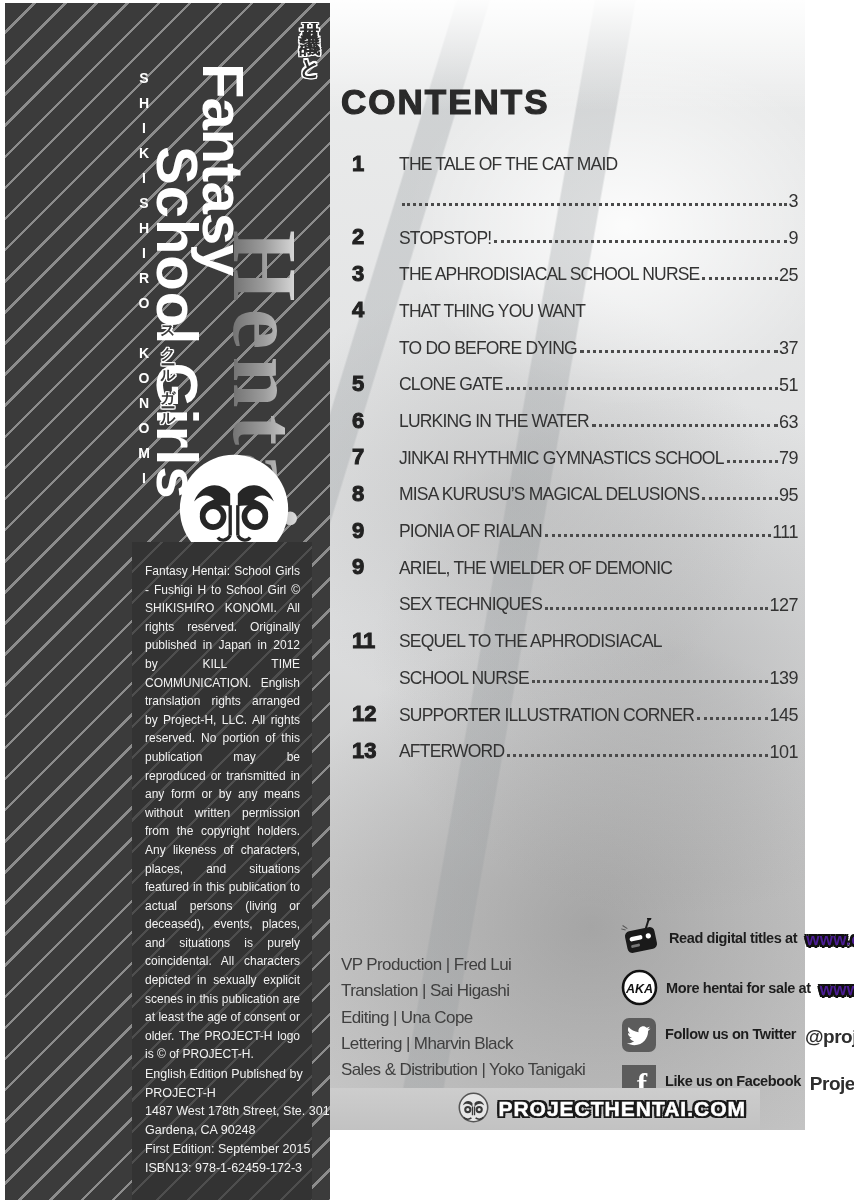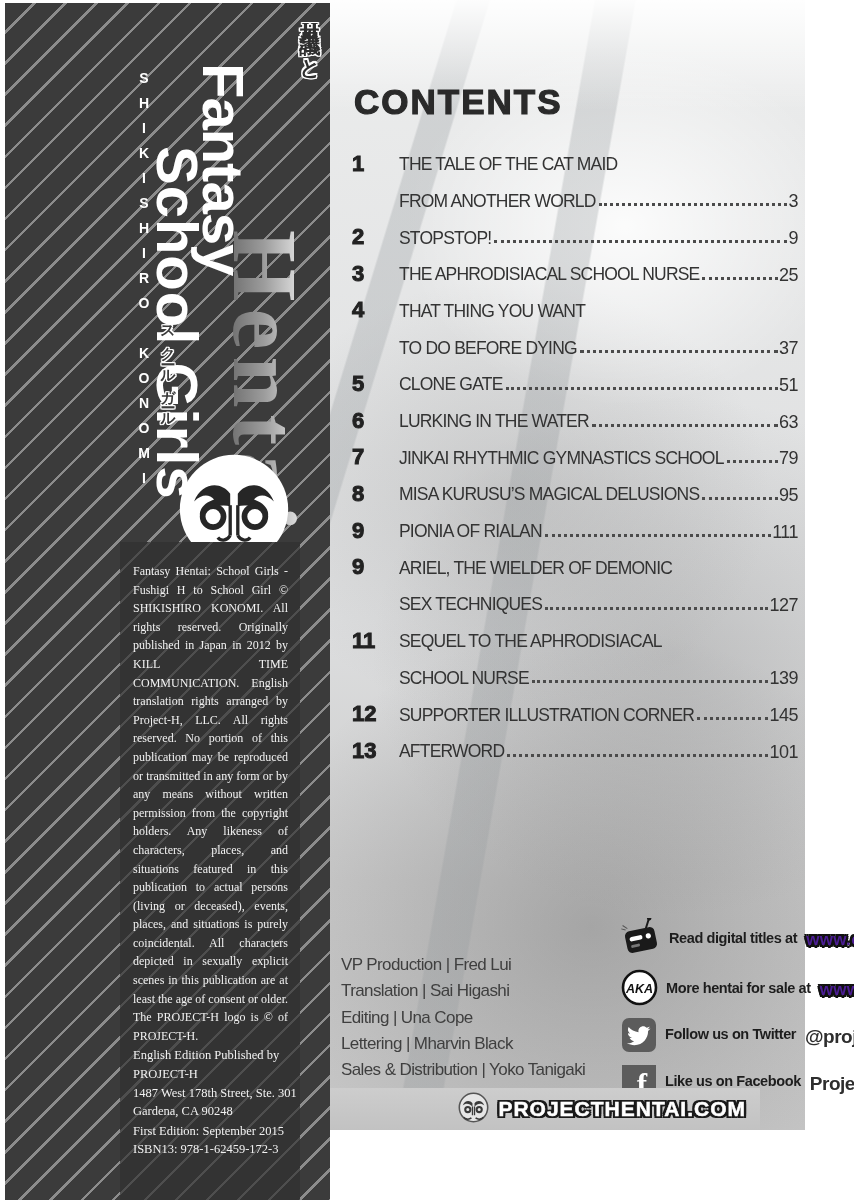--- a/index.html
+++ b/index.html
@@ -2,23 +2,23 @@
 <html><head>
 <meta charset="utf-8">
 <style>
   html,body{margin:0;padding:0;background:#ffffff;}
   #page{position:relative;width:854px;height:1200px;background:#ffffff;overflow:hidden;
         font-family:"Liberation Sans",sans-serif;}
 
   
   .outer-panel{position:absolute;left:5px;top:3px;width:325px;height:1197px;
     background:repeating-linear-gradient(135deg,#3b3b3b 0px,#3b3b3b 19.5px,#8c8c8c 19.5px,#8c8c8c 22px);}
-  .inner-box{position:absolute;left:120px;top:542px;width:180px;height:658px;box-sizing:border-box;
+  .inner-box{position:absolute;left:132px;top:542px;width:180px;height:658px;box-sizing:border-box;
     padding:20px 12px 0 13px;
-    background:repeating-linear-gradient(135deg,#333333 0px,#333333 19.8px,#4e4e4e 19.8px,#4e4e4e 22px);font-family:Liberation Serif, serif;}
+    background:repeating-linear-gradient(135deg,#333333 0px,#333333 19.8px,#4e4e4e 19.8px,#4e4e4e 22px);}
 
   .jp-title{position:absolute;left:296px;top:12px;writing-mode:vertical-rl;text-orientation:upright;
     font-family:"Liberation Serif",serif;font-size:21px;font-weight:700;color:#2f2f2f;letter-spacing:2px;
     text-shadow:-1.3px -1.3px 0 #fff,1.3px -1.3px 0 #fff,-1.3px 1.3px 0 #fff,1.3px 1.3px 0 #fff,0 -1.3px 0 #fff,0 1.3px 0 #fff,-1.3px 0 0 #fff,1.3px 0 0 #fff;}
   .jp-sub{position:absolute;left:158px;top:316px;writing-mode:vertical-rl;text-orientation:upright;
     font-family:"Liberation Serif",serif;font-size:15px;font-weight:700;color:#3a3a3a;letter-spacing:3px;
     text-shadow:-1.1px -1.1px 0 #fff,1.1px -1.1px 0 #fff,-1.1px 1.1px 0 #fff,1.1px 1.1px 0 #fff,0 -1.1px 0 #fff,0 1.1px 0 #fff,-1.1px 0 0 #fff,1.1px 0 0 #fff;}
   .author-vert{position:absolute;left:136px;top:70px;writing-mode:vertical-rl;text-orientation:upright;
     font-size:14px;font-weight:700;color:#ffffff;letter-spacing:9px;}
 
@@ -48,21 +48,21 @@
       radial-gradient(340px 300px at 55% 82%,rgba(105,105,105,.38),transparent),
       linear-gradient(to bottom,#eceded 0%,#dddedf 55%,#cbcbcb 78%,#c6c6c6 100%);}
   .footer-band{position:absolute;left:330px;top:1088px;width:430px;height:42px;
     background:linear-gradient(#cdcdcd,#c2c2c2);
     display:flex;align-items:center;justify-content:flex-end;gap:9px;padding-right:14px;box-sizing:border-box;}
   .site-logo{font-size:21px;font-weight:700;letter-spacing:1px;color:#ffffff;white-space:nowrap;
     -webkit-text-stroke:.5px #fff;
     text-shadow:-2.4px -2.4px 0 #1a1a1a,2.4px -2.4px 0 #1a1a1a,-2.4px 2.4px 0 #1a1a1a,2.4px 2.4px 0 #1a1a1a,0 -2.4px 0 #1a1a1a,0 2.4px 0 #1a1a1a,-2.4px 0 0 #1a1a1a,2.4px 0 0 #1a1a1a;}
 
   
-  .contents-heading{position:absolute;left:354px;top:82px;font-size:35px;font-weight:700;
+  .contents-heading{position:absolute;left:341px;top:82px;font-size:35px;font-weight:700;
     letter-spacing:2px;color:#2a2a2a;-webkit-text-stroke:1.2px #2a2a2a;}
   .toc{position:absolute;left:352px;top:141px;width:446px;}
   .toc-line{display:flex;align-items:flex-end;height:36.7px;}
   .toc-num{width:47px;flex:none;font-size:22px;font-weight:700;color:#222;
     -webkit-text-stroke:1px #222;line-height:1;padding-bottom:3px;}
   .toc-title{font-size:17.5px;letter-spacing:-0.8px;color:#333;line-height:1;
     padding-bottom:4px;white-space:nowrap;}
   .toc-leader{flex:1;min-width:10px;border-bottom:3px dotted #4b4b4b;margin:0 1px 8px 3px;}
   .toc-page{font-size:18px;letter-spacing:-0.5px;color:#333;line-height:1;padding-bottom:4px;}
 
@@ -131,21 +131,20 @@
 
   <div class="contents-heading">CONTENTS</div>
 
   <div class="toc">
     <div class="toc-line">
       <div class="toc-num">1</div>
       <div class="toc-title">THE TALE OF THE CAT MAID</div>
     </div>
     <div class="toc-line">
       <div class="toc-num"></div>
-      <div class="toc-title">FROM ANOTHER WORLD</div>
       <div class="toc-leader"></div>
       <div class="toc-page">3</div>
     </div>
     <div class="toc-line">
       <div class="toc-num">2</div>
       <div class="toc-title">STOPSTOP!</div>
       <div class="toc-leader"></div>
       <div class="toc-page">9</div>
     </div>
     <div class="toc-line">

